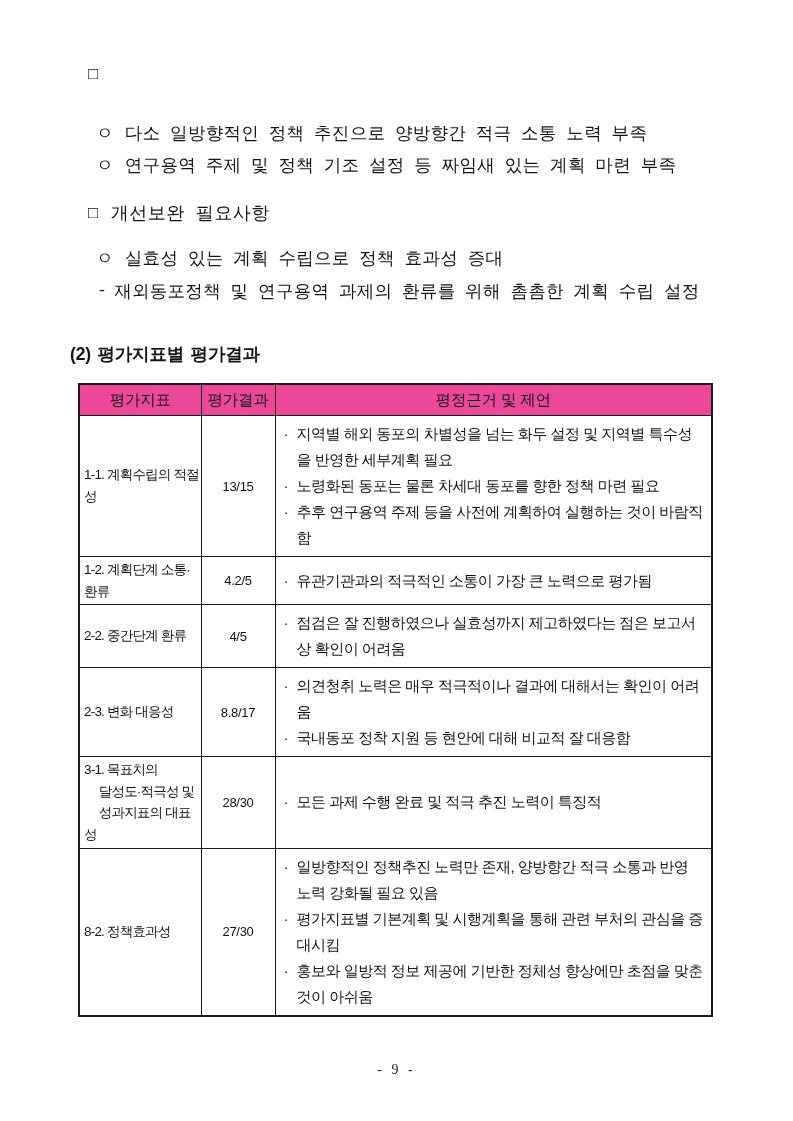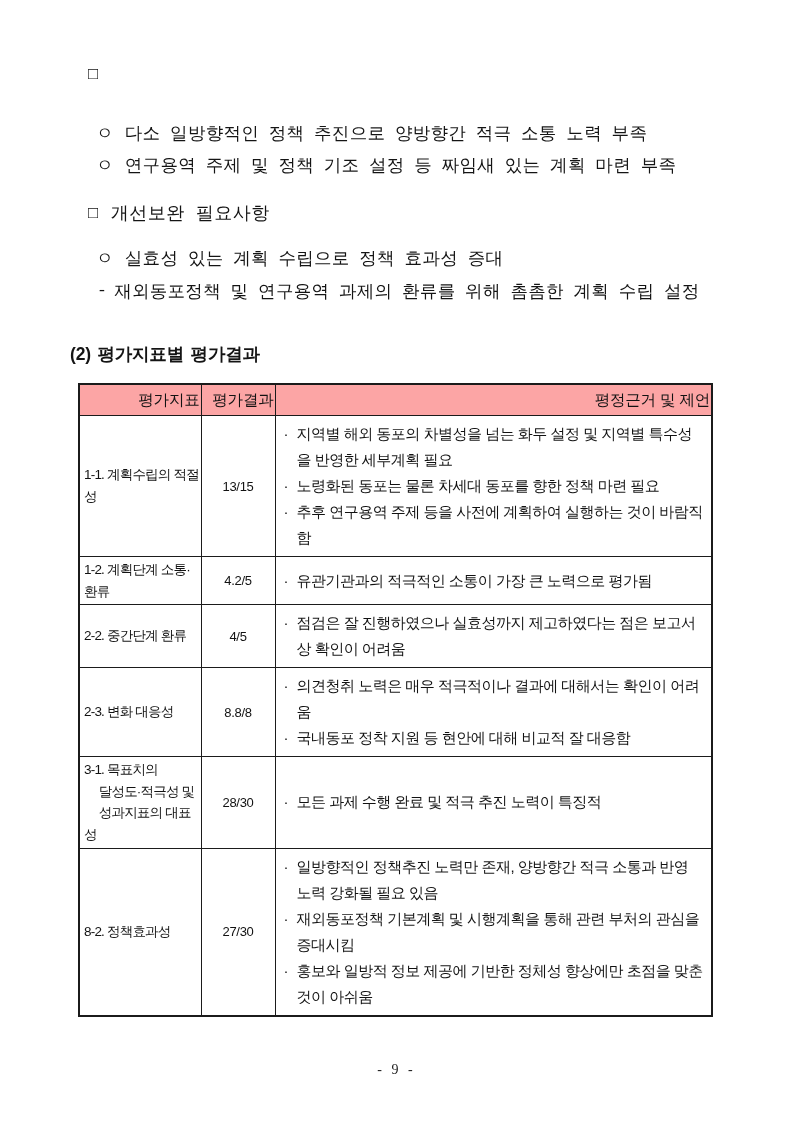--- a/index.html
+++ b/index.html
@@ -40,22 +40,22 @@
     position:absolute; left:78px; top:383px; width:633px;
     border-collapse:collapse; table-layout:fixed;
     font-family:"Liberation Sans","DejaVu Sans",sans-serif; color:#121212;
     border:2px solid #1b1b1b;
   }
   .eval col.c1 { width:122px; }
   .eval col.c2 { width:74px; }
   .eval col.c3 { width:437px; }
   .eval th, .eval td { border:1px solid #1b1b1b; }
   .eval th {
-    background:#fca5a5; font-weight:normal; font-size:15.5px;
-    letter-spacing:-0.2px; height:28px; text-align:right; vertical-align:middle;
+    background:#ec4899; font-weight:normal; font-size:15.5px;
+    letter-spacing:-0.2px; height:28px; text-align:center; vertical-align:middle;
   }
   .eval td { vertical-align:middle; }
   .cell-indicator {
     font-size:13.5px; letter-spacing:-0.8px; line-height:1.6;
     padding:2px 1px 2px 4px; white-space:pre-wrap;
   }
   .cell-score { text-align:center; font-size:13px; letter-spacing:-0.3px; }
   .cell-remarks { padding:5px 6px 5px 8px; font-size:15px; letter-spacing:-0.5px; }
   .remark { display:flex; line-height:26px; }
   .remark-bullet { flex:0 0 13px; }
@@ -156,21 +156,21 @@
       <td class="cell-remarks">
         <div class="remark">
           <span class="remark-bullet">·</span>
           <span class="remark-text">점검은 잘 진행하였으나 실효성까지 제고하였다는 점은 보고서 상 확인이 어려움</span>
         </div>
       </td>
     </tr>
 
     <tr class="hr4">
       <td class="cell-indicator">2-3. 변화 대응성</td>
-      <td class="cell-score">8.8/8</td>
+      <td class="cell-score">8.8/17</td>
       <td class="cell-remarks">
         <div class="remark">
           <span class="remark-bullet">·</span>
           <span class="remark-text">의견청취 노력은 매우 적극적이나 결과에 대해서는 확인이 어려움</span>
         </div>
         <div class="remark">
           <span class="remark-bullet">·</span>
           <span class="remark-text">국내동포 정착 지원 등 현안에 대해 비교적 잘 대응함</span>
         </div>
       </td>
@@ -192,21 +192,21 @@
     <tr class="hr6">
       <td class="cell-indicator">8-2. 정책효과성</td>
       <td class="cell-score">27/30</td>
       <td class="cell-remarks">
         <div class="remark">
           <span class="remark-bullet">·</span>
           <span class="remark-text">일방향적인 정책추진 노력만 존재, 양방향간 적극 소통과 반영 노력 강화될 필요 있음</span>
         </div>
         <div class="remark">
           <span class="remark-bullet">·</span>
-          <span class="remark-text">재외동포정책 기본계획 및 시행계획을 통해 관련 부처의 관심을 증대시킴</span>
+          <span class="remark-text">평가지표별 기본계획 및 시행계획을 통해 관련 부처의 관심을 증대시킴</span>
         </div>
         <div class="remark">
           <span class="remark-bullet">·</span>
           <span class="remark-text">홍보와 일방적 정보 제공에 기반한 정체성 향상에만 초점을 맞춘 것이 아쉬움</span>
         </div>
       </td>
     </tr>
   </tbody>
     </table>
 

